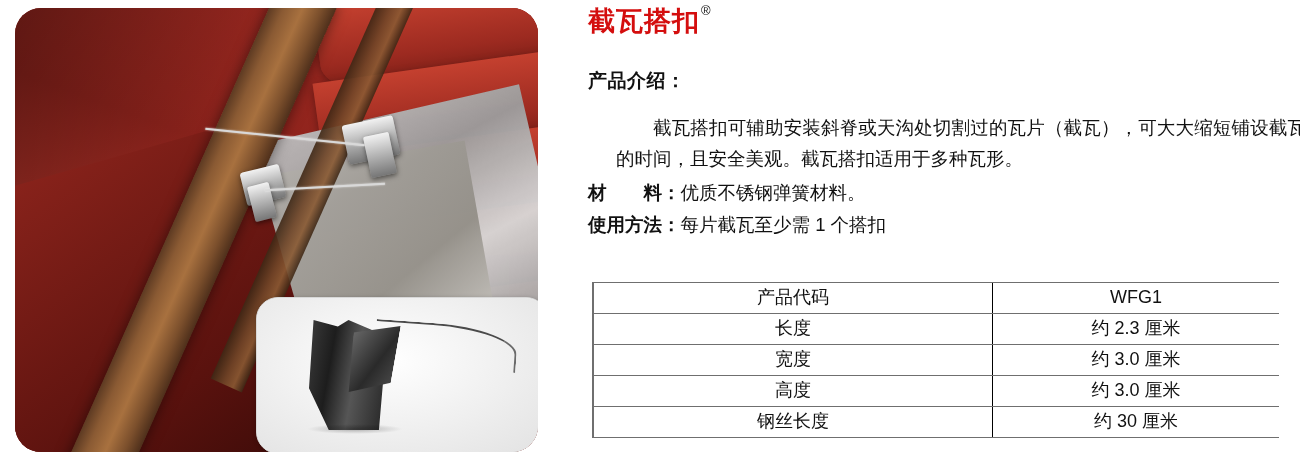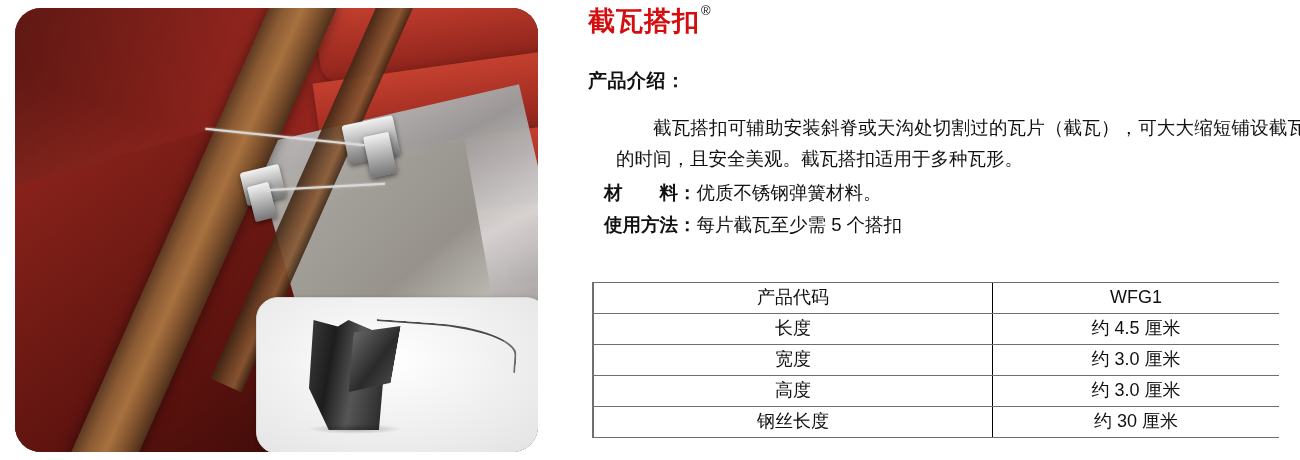--- a/index.html
+++ b/index.html
@@ -225,21 +225,21 @@
     width: 690px;
     font-size: 18.5px;
     line-height: 31px;
     color: #111;
     text-indent: 2em;
     text-align: justify;
     margin-left: 28px;
   }
   .kv {
     position: absolute;
-    left: 16px;
+    left: 0;
     font-size: 18.5px;
     line-height: 30px;
     color: #111;
     white-space: pre;
   }
   .kv-material { top: 178px; }
   .kv-usage { top: 210px; }
   .kv b { font-weight: bold; }
 
   
@@ -308,31 +308,31 @@
       <span class="title">截瓦搭扣</span>
       <span class="reg-mark">®</span>
     </div>
 
     <div class="section-head">产品介绍：</div>
 
     <div class="para">截瓦搭扣可辅助安装斜脊或天沟处切割过的瓦片（截瓦），可大大缩短铺设截瓦的时间，且安全美观。截瓦搭扣适用于多种瓦形。</div>
 
     <div class="kv kv-material"><b>材　　料：</b><span>优质不锈钢弹簧材料。</span></div>
 
-    <div class="kv kv-usage"><b>使用方法：</b><span>每片截瓦至少需 5 个搭扣</span></div>
+    <div class="kv kv-usage"><b>使用方法：</b><span>每片截瓦至少需 1 个搭扣</span></div>
 
     <table class="spec-table">
       <tbody>
         <tr>
           <td class="c1">产品代码</td>
           <td class="c2">WFG1</td>
         </tr>
         <tr>
           <td class="c1">长度</td>
-          <td class="c2">约 4.5 厘米</td>
+          <td class="c2">约 2.3 厘米</td>
         </tr>
         <tr>
           <td class="c1">宽度</td>
           <td class="c2">约 3.0 厘米</td>
         </tr>
         <tr>
           <td class="c1">高度</td>
           <td class="c2">约 3.0 厘米</td>
         </tr>
         <tr>

